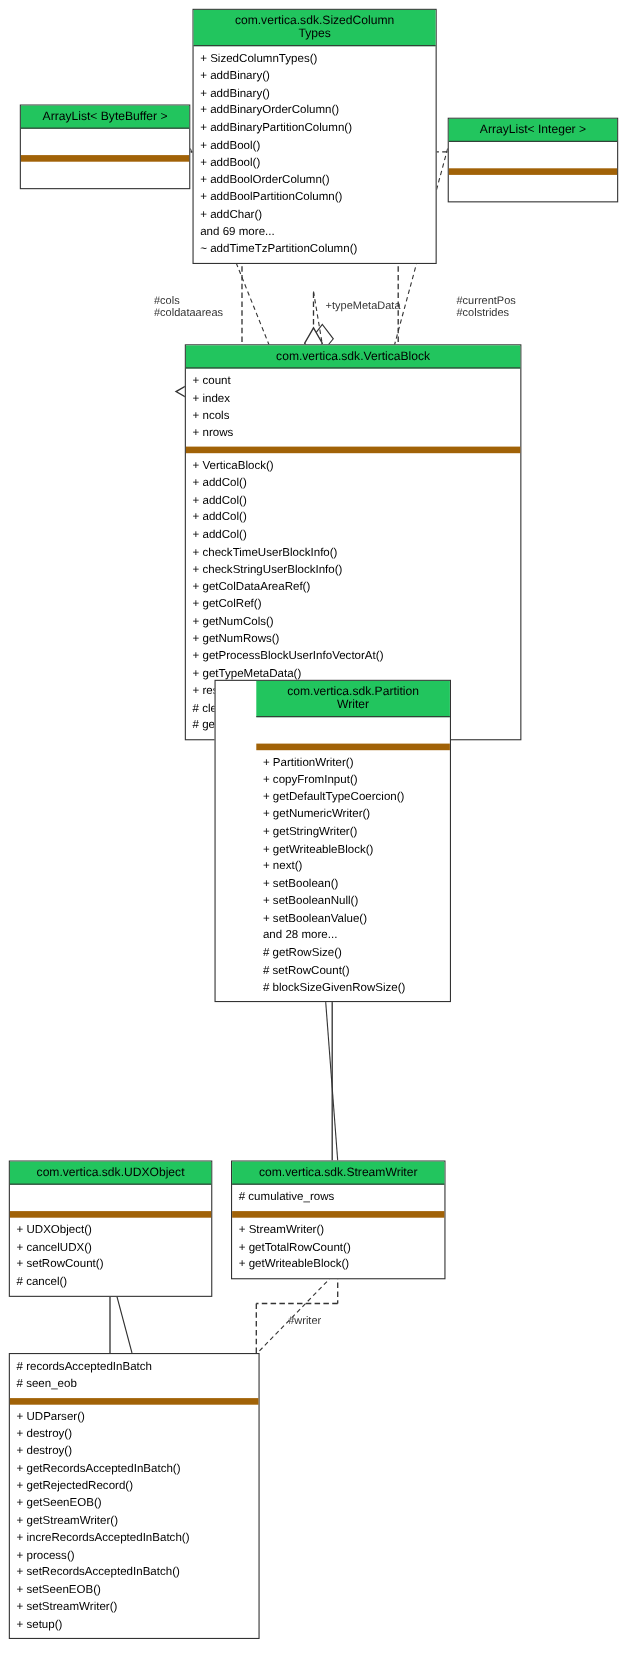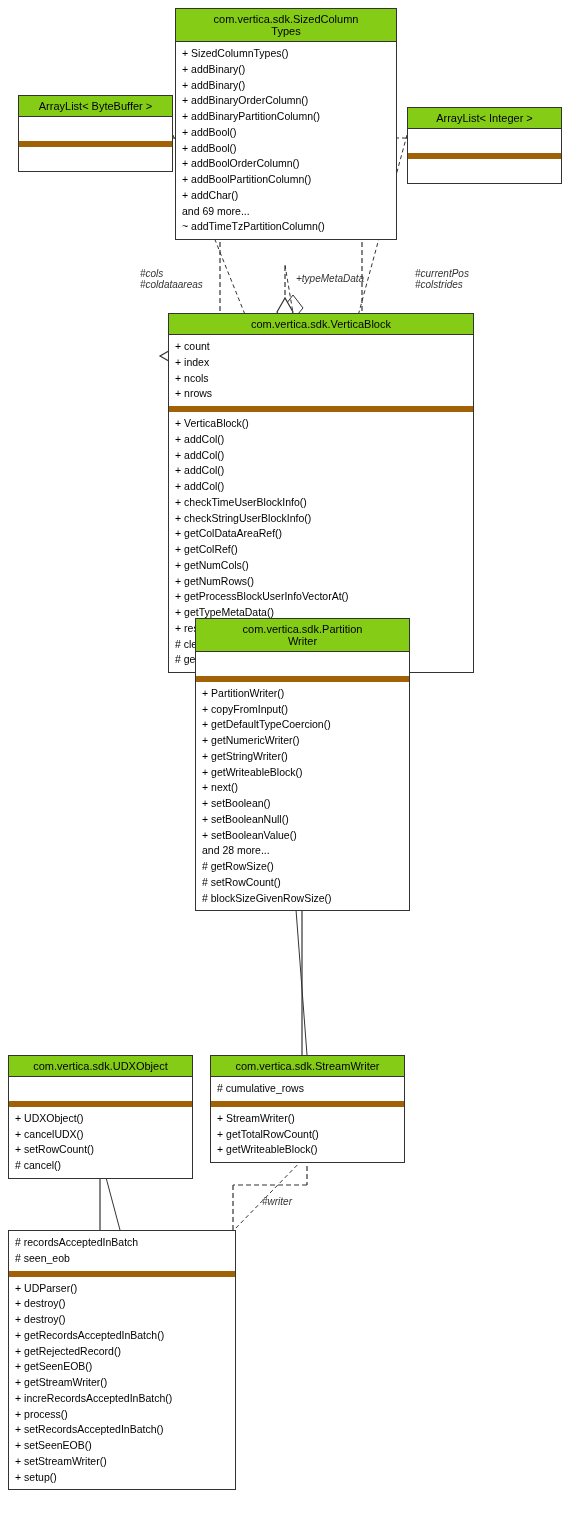--- a/index.html
+++ b/index.html
@@ -16,21 +16,21 @@
       position: relative;
       width: 580px;
       height: 1516px;
     }
     .uml-box {
       position: absolute;
       background: #ffffff;
       border: 1px solid #333;
     }
     .uml-box .box-title {
-      background: #84cc16;
+      background: #22c55e;
       border-bottom: 1px solid #333;
       padding: 4px 6px;
       text-align: center;
       font-size: 11px;
     }
     .uml-box .box-section {
       border-bottom: 6px solid #a16207;
       padding: 4px 6px;
       font-size: 10.5px;
       line-height: 1.5;
@@ -46,21 +46,20 @@
       top: 0;
       left: 0;
       width: 580px;
       height: 1516px;
       pointer-events: none;
     }
     .connector-label {
       position: absolute;
       font-size: 10px;
       color: #333;
-      font-style: italic;
     }
   </style>
 </head>
 <body>
 
 <div class="diagram-container">
 
   <svg class="connectors">
 
     <defs>
@@ -200,21 +199,21 @@
       <p>+ getNumCols()</p>
       <p>+ getNumRows()</p>
       <p>+ getProcessBlockUserInfoVectorAt()</p>
       <p>+ getTypeMetaData()</p>
       <p>+ resetBuffers()</p>
       <p># clear()</p>
       <p># getInlineColBuffer()</p>
     </div>
   </div>
 
-  <div class="uml-box" style="left:195px; top:618px; width:215px;">
+  <div class="uml-box" style="left:195px; top:618px; width:215px;padding-left:37px;">
     <div class="box-title" style="white-space:pre-line;">com.vertica.sdk.Partition
 Writer</div>
     <div class="box-section">
       <p>&nbsp;</p>
     </div>
     <div class="box-section">
       <p>+ PartitionWriter()</p>
       <p>+ copyFromInput()</p>
       <p>+ getDefaultTypeCoercion()</p>
       <p>+ getNumericWriter()</p>

